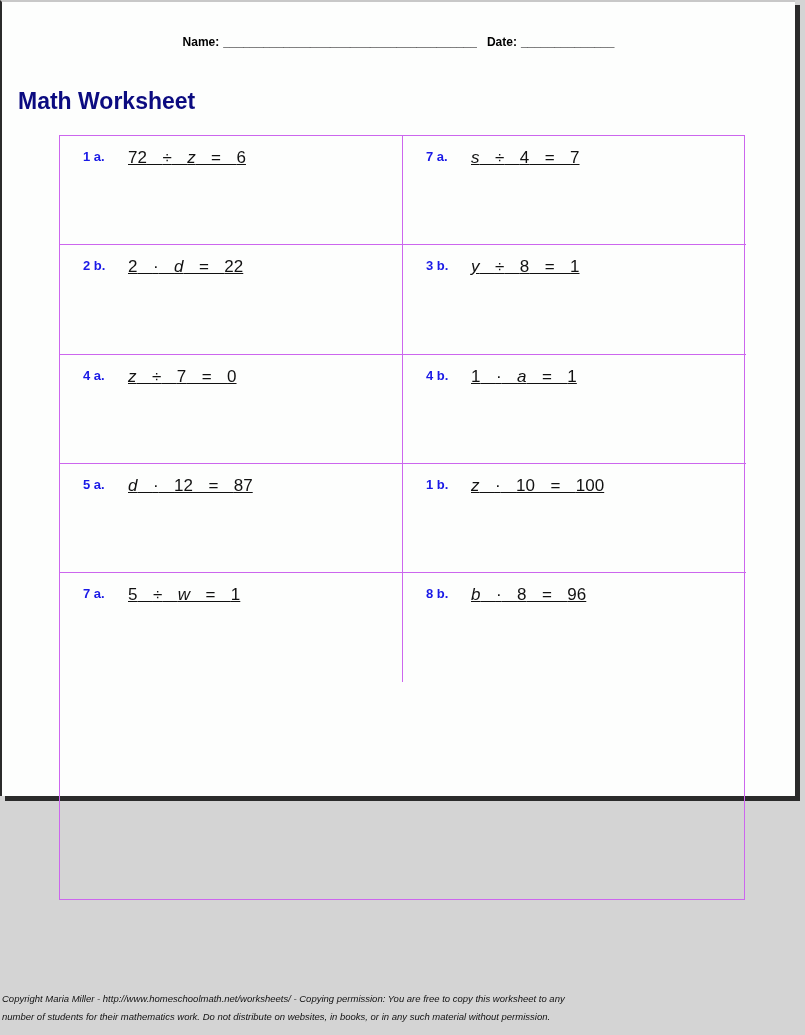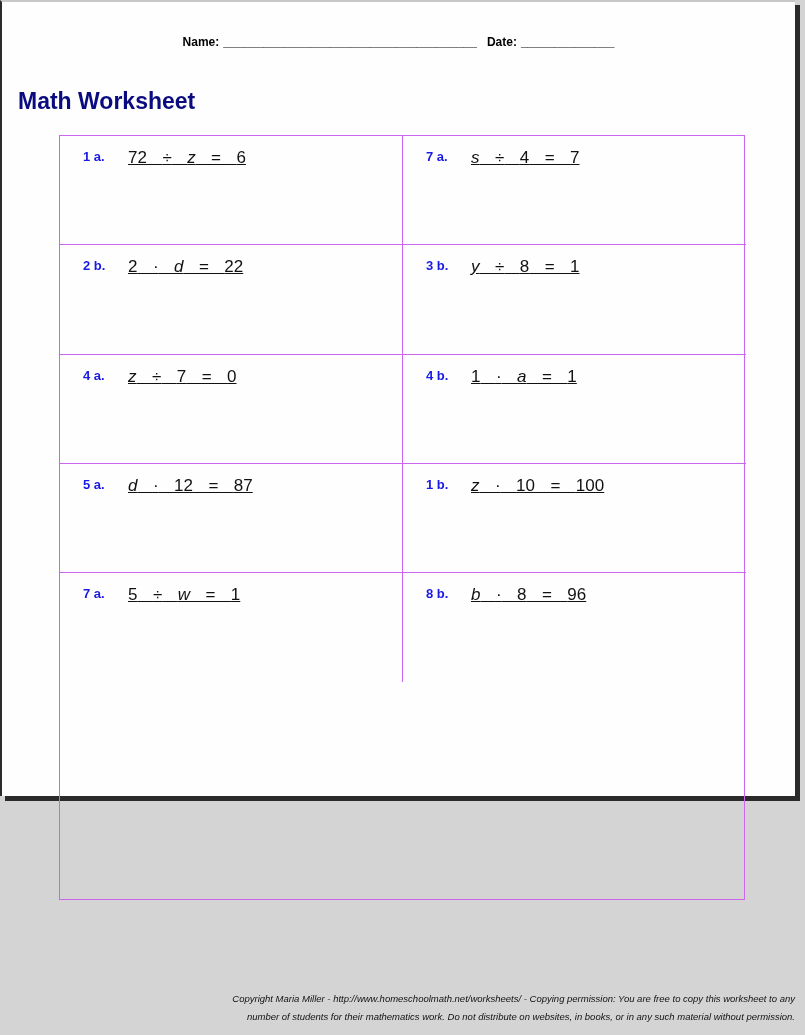--- a/index.html
+++ b/index.html
@@ -87,21 +87,21 @@
     white-space: pre;
     word-spacing: 3px;
     text-decoration: underline;
   }
   .eq i { font-style: italic; }
   .footer {
     position: absolute;
     top: 988px;
     left: 0;
     width: 100%;
-    text-align: right;
+    text-align: left;
     font-family: "Liberation Sans", sans-serif;
     font-style: italic;
     font-size: 9.5px;
     line-height: 18px;
     color: #111;
   }
 </style>
 </head>
 <body>
 

